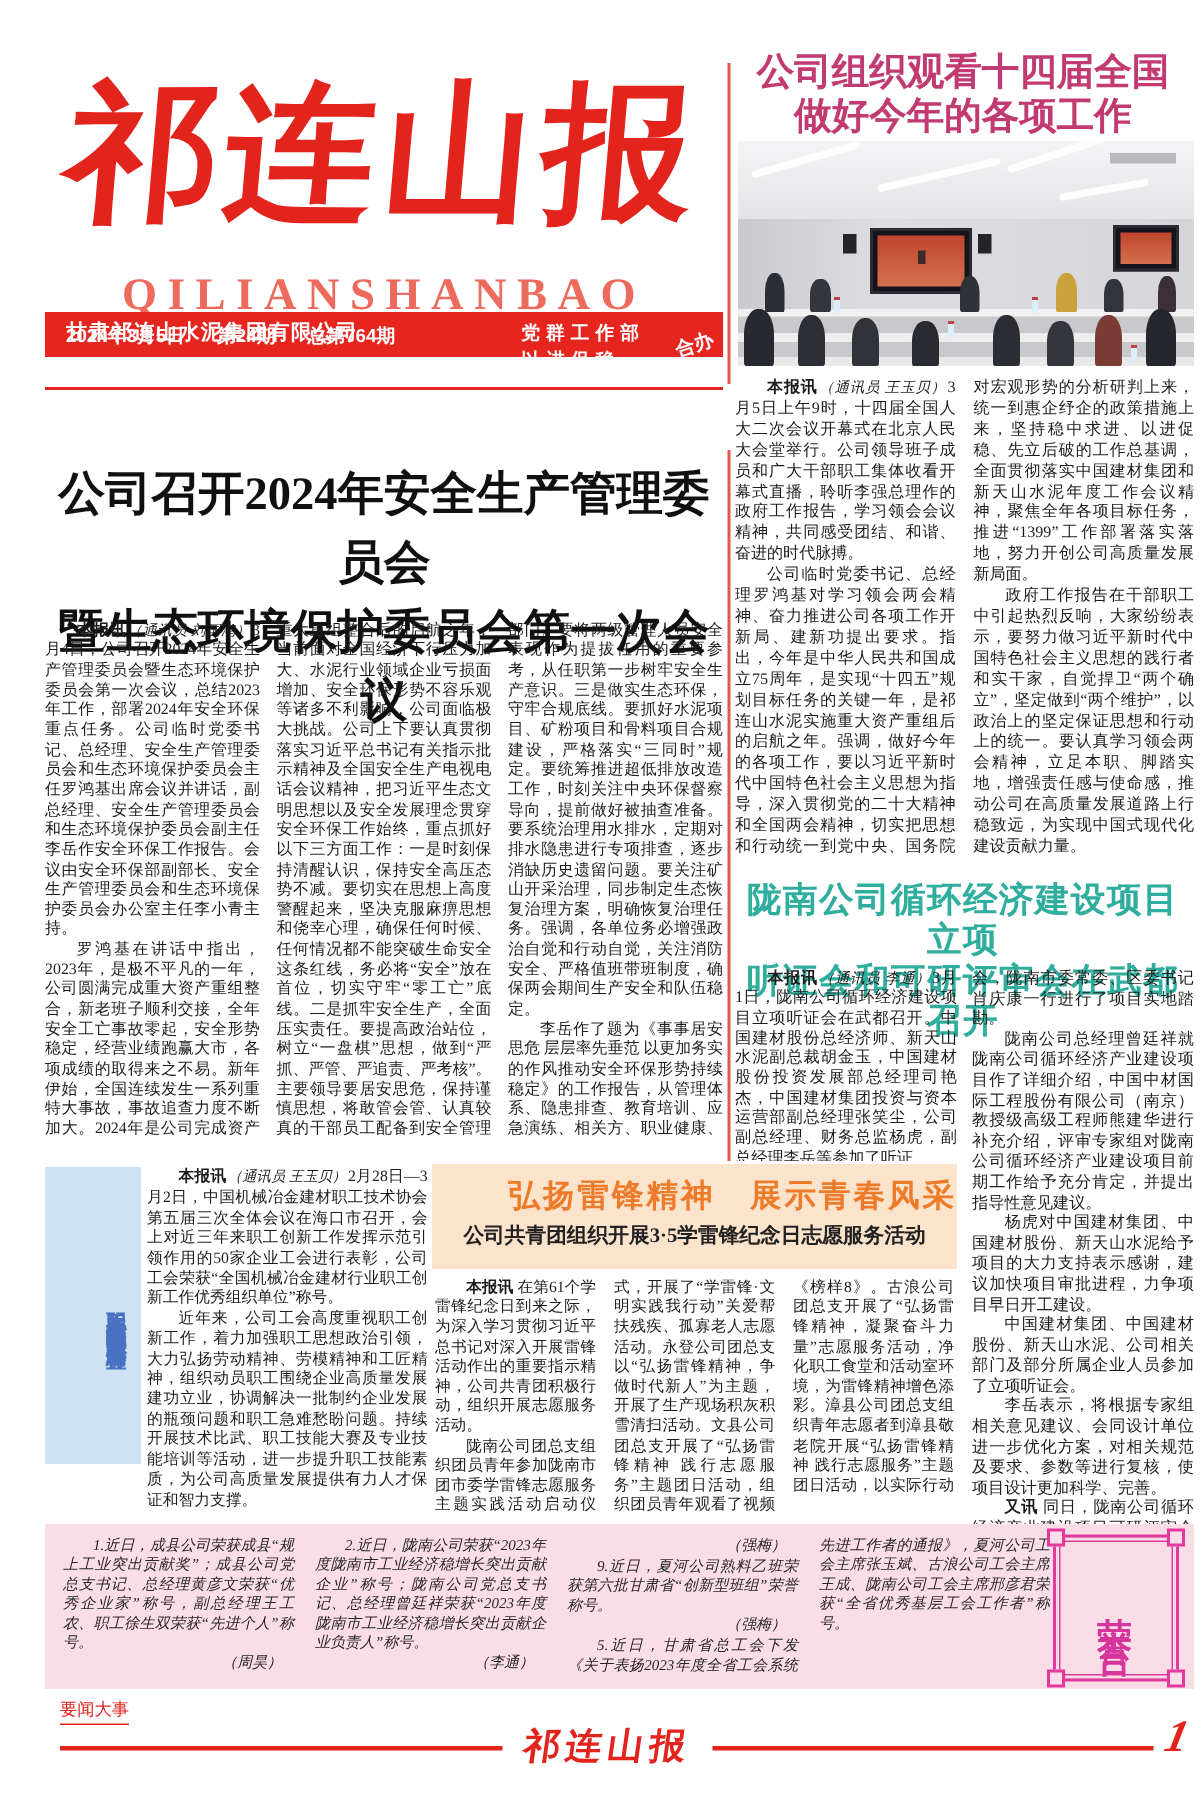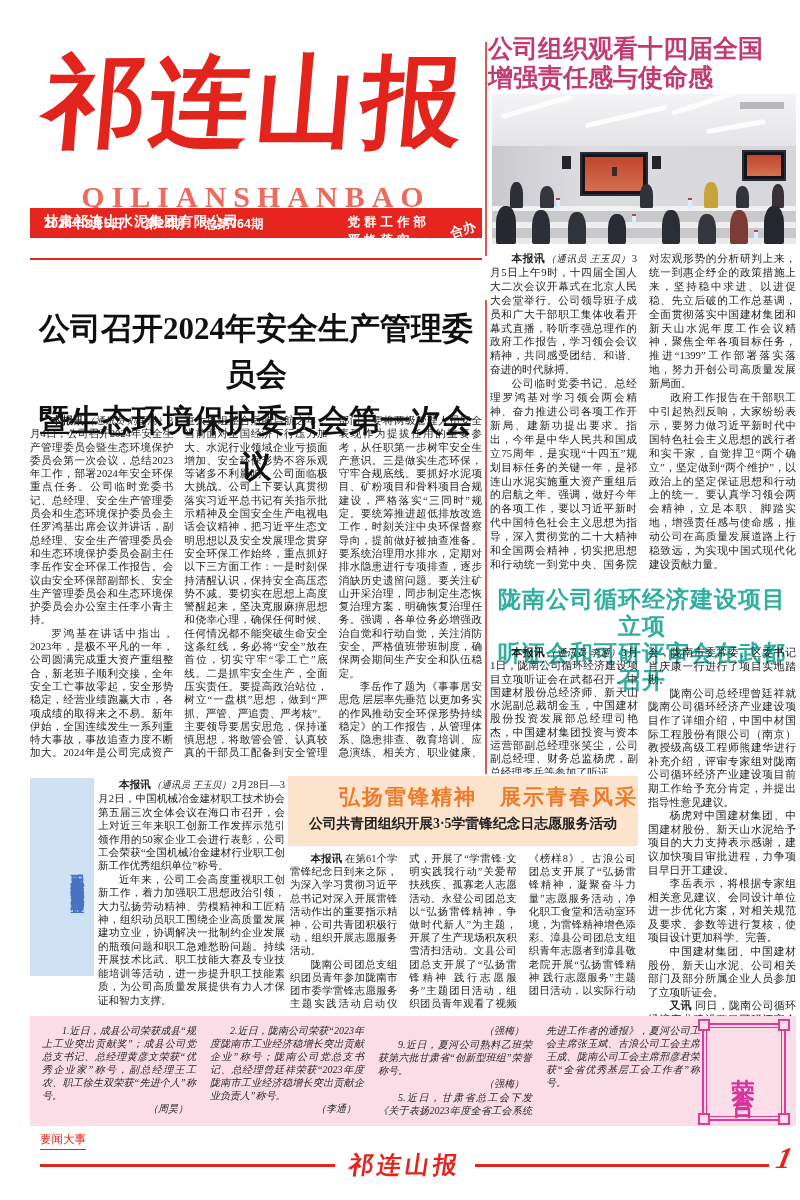--- a/index.html
+++ b/index.html
@@ -24,21 +24,21 @@
   #banner .row2{position:absolute;left:14px;bottom:5px;font-size:12.5px;font-weight:bold;}
   #banner .row2 span{margin-right:18px;}
   #banner .dept{position:absolute;right:52px;top:5px;font-size:12.5px;font-weight:bold;letter-spacing:4px;line-height:18px;text-align:justify;}
   #banner .co{position:absolute;right:6px;top:13px;font-size:13px;font-weight:bold;transform:rotate(-18deg);}
   #banner-rule{left:30px;top:258px;width:452px;height:2px;background:#e6251f;}
 
   
   .vrule{position:absolute;left:485px;width:2px;background:#e4574c;}
 
   
-  #photo-headline{left:488px;top:34px;width:308px;text-align:left;font-weight:bold;
+  #photo-headline{left:488px;top:34px;width:308px;text-align:center;font-weight:bold;
     font-size:25px;line-height:29px;color:#c23a72;font-family:"Liberation Sans","DejaVu Sans",sans-serif;}
   #meeting-photo{left:492px;top:94px;width:304px;height:150px;background:#dcdce0;overflow:hidden;}
   .ph-ceiling{position:absolute;left:0;top:0;width:304px;height:52px;background:linear-gradient(#f4f4f6,#e4e4e8);}
   .ph-strip{position:absolute;height:5px;background:#fdfdfd;border-radius:3px;}
   .ph-vent{position:absolute;left:248px;top:8px;width:44px;height:7px;background:#b8b8bf;}
   .ph-wall{position:absolute;left:0;top:52px;width:304px;height:62px;background:linear-gradient(90deg,#c9c9ce,#dddde1 30%,#d6d6da);}
   .ph-tv{position:absolute;background:#14141c;border:2px solid #2b2b31;}
   .ph-screen{position:absolute;inset:3px;background:linear-gradient(#c0452f,#d4714e);}
   .ph-fig{position:absolute;left:50%;top:10px;width:5px;height:9px;margin-left:-2px;background:#3a2a28;}
   .ph-spk{position:absolute;width:9px;height:13px;background:#23252b;}
@@ -107,32 +107,32 @@
 
 <div class="abs" id="banner">
   <div class="pub">甘肃祁连山水泥集团有限公司</div>
   <div class="row2">
     <span>2024年3月5日</span>
     <span>第24期</span>
     <span>总第764期</span>
   </div>
   <div class="dept">
     <div>党群工作部</div>
-    <div>严格落实</div>
+    <div>以进促稳</div>
   </div>
   <div class="co">合办</div>
 </div>
 <div class="abs" id="banner-rule"></div>
 
 <div class="vrule" style="top:42px;height:214px;"></div>
 <div class="vrule" style="top:300px;height:474px;"></div>
 
 <div class="abs" id="photo-headline">
   <div>公司组织观看十四届全国</div>
-  <div>增强责任感与使命感</div>
+  <div>做好今年的各项工作</div>
 </div>
 
 <div class="abs" id="meeting-photo">
   <div class="ph-ceiling"></div>
   <div class="ph-strip" style="left:8px;top:10px;width:74px;transform:rotate(-16deg);"></div>
   <div class="ph-strip" style="left:92px;top:20px;width:84px;transform:rotate(-13deg);"></div>
   <div class="ph-strip" style="left:178px;top:6px;width:70px;transform:rotate(-18deg);"></div>
   <div class="ph-strip" style="left:214px;top:30px;width:60px;transform:rotate(-10deg);"></div>
   <div class="ph-vent"></div>
   <div class="ph-wall"></div>
@@ -216,22 +216,22 @@
 </div>
 
 <div class="abs just" id="longnan-col1">
   <p><b class="lead">本报讯</b><span class="byl">（通讯员 李通）</span><span>3月1日，陇南公司循环经济建设项目立项听证会在武都召开。中国建材股份总经济师、新天山水泥副总裁胡金玉，中国建材股份投资发展部总经理司艳杰，中国建材集团投资与资本运营部副总经理张笑尘，公司副总经理、财务总监杨虎，副总经理李岳等参加了听证</span></p>
 </div>
 
 <div class="abs just" id="longnan-col2">
   <p class="noindent">会，陇南市委常委、区委书记肖庆康一行进行了项目实地踏勘。</p>
   <p>陇南公司总经理曾廷祥就陇南公司循环经济产业建设项目作了详细介绍，中国中材国际工程股份有限公司（南京）教授级高级工程师熊建华进行补充介绍，评审专家组对陇南公司循环经济产业建设项目前期工作给予充分肯定，并提出指导性意见建议。</p>
   <p>杨虎对中国建材集团、中国建材股份、新天山水泥给予项目的大力支持表示感谢，建议加快项目审批进程，力争项目早日开工建设。</p>
+  <p>中国建材集团、中国建材股份、新天山水泥、公司相关部门及部分所属企业人员参加了立项听证会。</p>
   <p>李岳表示，将根据专家组相关意见建议、会同设计单位进一步优化方案，对相关规范及要求、参数等进行复核，使项目设计更加科学、完善。</p>
-  <p>中国建材集团、中国建材股份、新天山水泥、公司相关部门及部分所属企业人员参加了立项听证会。</p>
   <p><b class="lead">又讯</b> <span>同日，陇南公司循环经济产业建设项目可研评审会在武都召开。</span></p>
 </div>
 
 <div class="abs" id="honor-board">
   <div class="just" id="honor-text" style="column-fill:auto;overflow:hidden;">
     <div class="honor-item">
       <p>1.近日，成县公司荣获成县“规上工业突出贡献奖”；成县公司党总支书记、总经理黄彦文荣获“优秀企业家”称号，副总经理王工农、职工徐生双荣获“先进个人”称号。</p>
       <span class="honor-byline">（周昊）</span>
     </div>
     <div class="honor-item">

